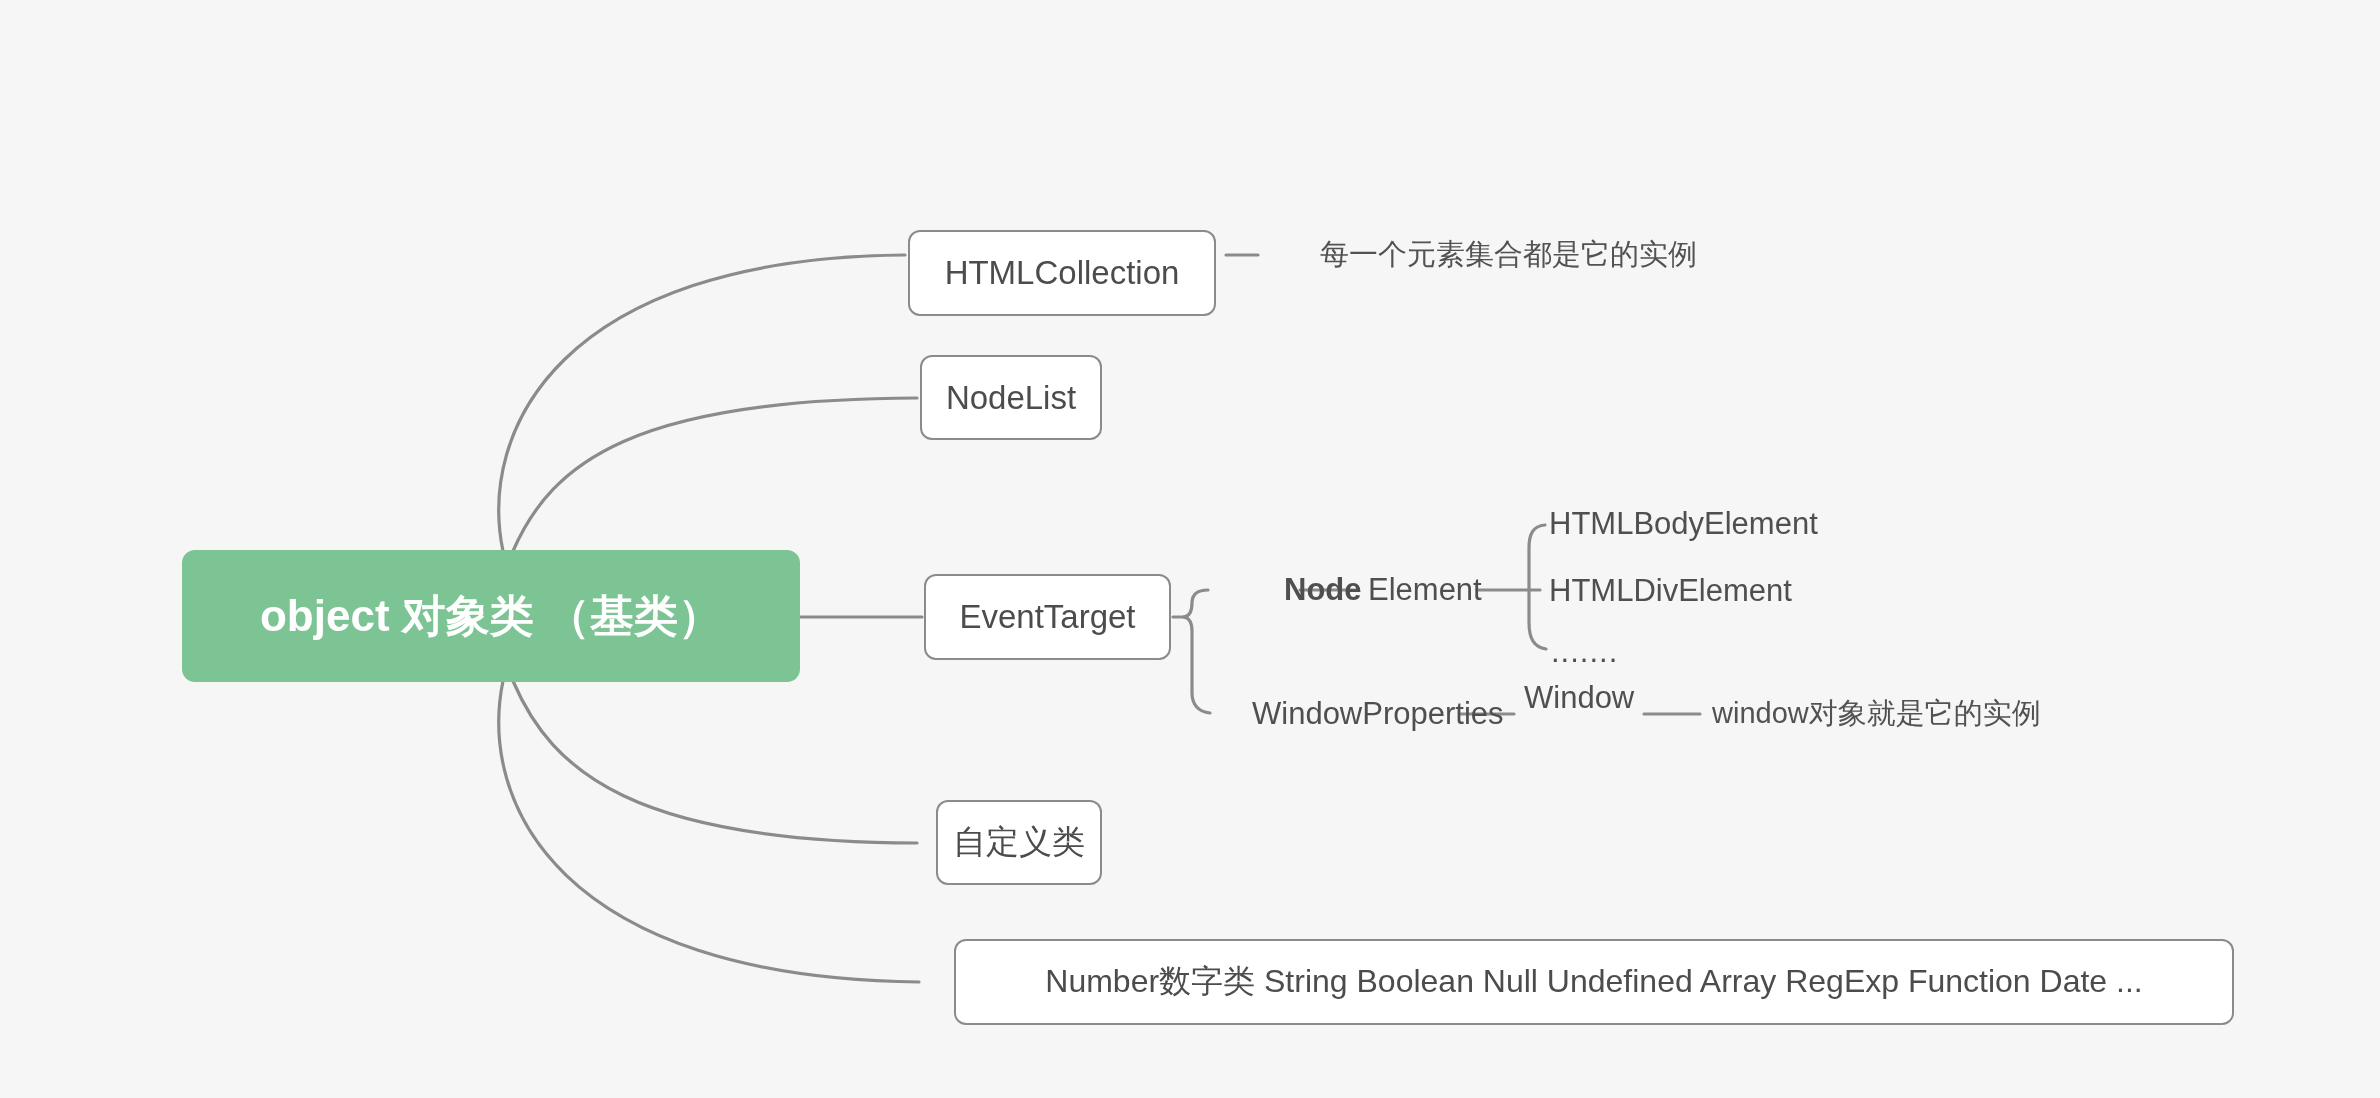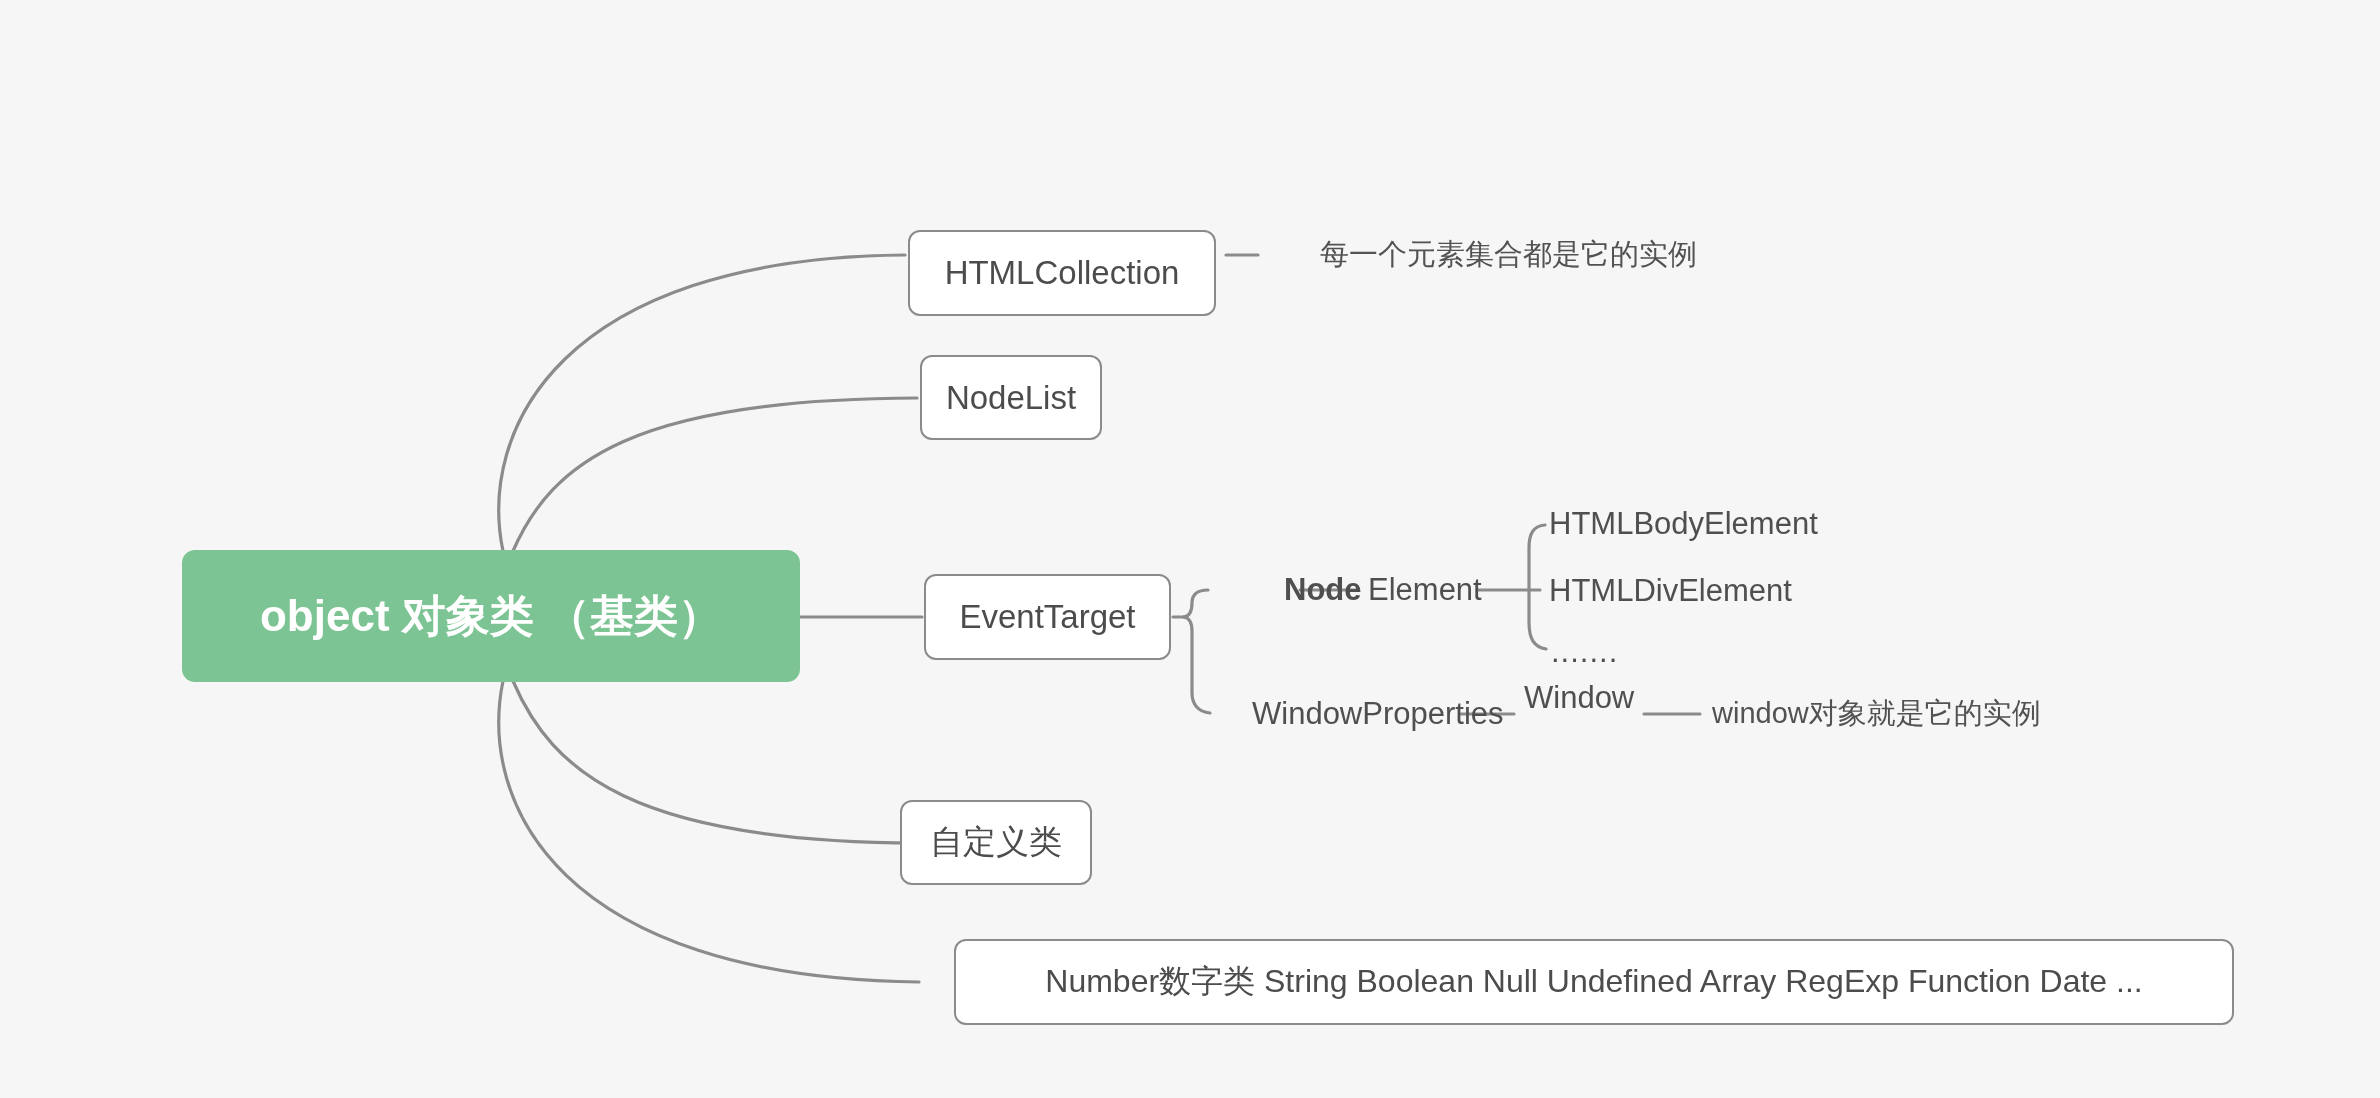--- a/index.html
+++ b/index.html
@@ -67,21 +67,21 @@
     font-size: 31px;
     letter-spacing: 1px;
     color: #4f4f4f;
   }
 
   
   #n-root          { left: 182px;  top: 550px; width: 618px;  height: 132px; font-weight: bold; }
   #n-htmlcollection{ left: 908px;  top: 212px; width: 308px;  height: 86px; margin-top: 18px;  }
   #n-nodelist      { left: 920px;  top: 355px; width: 182px;  height: 85px;  }
   #n-eventtarget   { left: 924px;  top: 574px; width: 247px;  height: 86px;  }
-  #n-custom        { left: 900px;  top: 800px; width: 192px;  height: 85px; font-family: Liberation Serif, serif;  }
+  #n-custom        { left: 936px;  top: 800px; width: 166px;  height: 85px; font-family: Liberation Serif, serif;  }
   #n-primitives    { left: 922px;  top: 939px; width: 1280px; height: 86px;  font-size: 32px; margin-left: 32px; }
 
   #t-htmlcollection-note { left: 1320px; top: 255px; }
   #t-node          { left: 1284px; top: 590px; font-weight: bold; }
   #t-element       { left: 1368px; top: 590px; }
   #t-htmlbody      { left: 1549px; top: 524px; }
   #t-htmldiv       { left: 1549px; top: 591px; }
   #t-dots          { left: 1551px; top: 652px; }
   #t-winprops      { left: 1216px; top: 714px; margin-left: 36px; }
   #t-window        { left: 1524px; top: 698px; }

